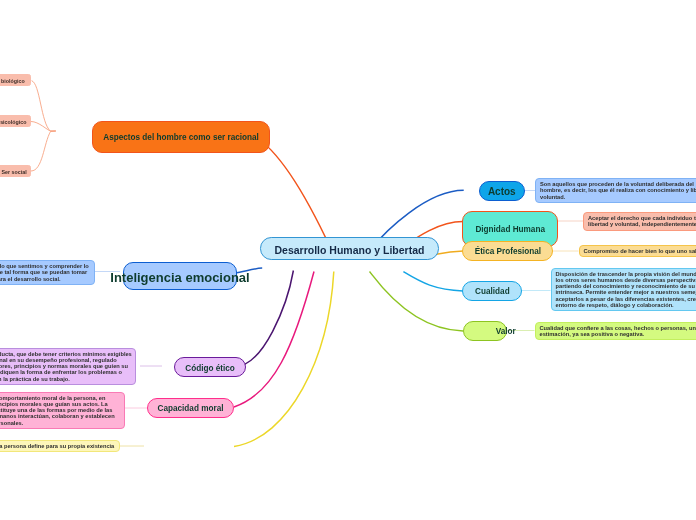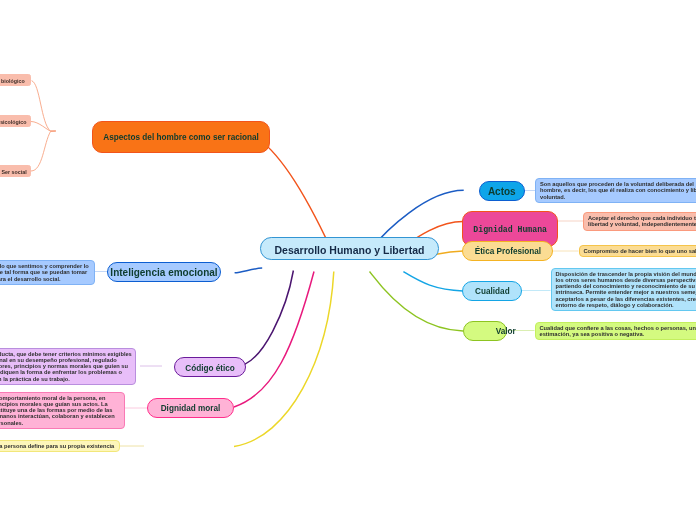--- a/index.html
+++ b/index.html
@@ -46,33 +46,33 @@
     </div>
     <div class="node" style="left: -15.3px; top: 74.2px; width: 46.3px; height: 12px; background: rgb(249, 189, 172); border-color: rgb(249, 189, 172); color: rgb(59, 43, 38); border-width: 1.4px; border-radius: 2.5px; font-size: 5.3px;">
       <span style="position: relative; top: 1.5px;">Ser biológico</span>
     </div>
     <div class="node" style="left: -18px; top: 115.1px; width: 49.3px; height: 12.3px; background: rgb(249, 189, 172); border-color: rgb(249, 189, 172); color: rgb(59, 43, 38); border-width: 1.4px; border-radius: 2.5px; font-size: 5.3px;">
       <span style="position: relative; top: 1.5px;">Ser psicológico</span>
     </div>
     <div class="node" style="left: -3px; top: 165px; width: 34.2px; height: 11.5px; background: rgb(249, 189, 172); border-color: rgb(249, 189, 172); color: rgb(59, 43, 38); border-width: 1.4px; border-radius: 2.5px; font-size: 5.3px;">
       <span style="position: relative; top: 1.5px;">Ser social</span>
     </div>
-    <div class="node" style="left: 107px; top: 261.7px; width: 114px; height: 20px; background: rgb(166, 202, 255); border-color: rgb(12, 94, 209); color: rgb(14, 60, 46); border-width: 1.4px; border-radius: 10px; font-size: 10px;">
+    <div class="node" style="left: 123px; top: 261.7px; width: 114px; height: 28px; background: rgb(166, 202, 255); border-color: rgb(12, 94, 209); color: rgb(14, 60, 46); border-width: 1.4px; border-radius: 10px; font-size: 13px;">
       <span style="position: relative; top: 1.5px;">Inteligencia emocional</span>
     </div>
     <div class="node" style="left: 162.1px; top: 357.3px; width: 72px; height: 20px; background: rgb(232, 190, 249); border-color: rgb(106, 27, 154); color: rgb(14, 60, 46); border-width: 1.4px; border-radius: 10px; font-size: 8.2px; margin-left: 12px;">
       <span style="position: relative; top: 1.5px;">Código ético</span>
     </div>
     <div class="node" style="left: 147px; top: 397.5px; width: 87px; height: 20px; background: rgb(255, 178, 214); border-color: rgb(255, 46, 139); color: rgb(14, 60, 46); border-width: 1.4px; border-radius: 10px; font-size: 8.2px;">
-      <span style="position: relative; top: 1.5px;">Dignidad moral</span>
+      <span style="position: relative; top: 1.5px;">Capacidad moral</span>
     </div>
     <div class="node" style="left: 462.9px; top: 180.5px; width: 45.8px; height: 20px; background: #0ea5e9; border-color: rgb(12, 94, 209); color: rgb(14, 60, 46); border-width: 1.4px; border-radius: 10px; font-size: 10px; margin-left: 16px;">
       <span style="position: relative; top: 1.5px;">Actos</span>
     </div>
-    <div class="node" style="left: 462.4px; top: 211px; width: 95.6px; height: 36px; background: #ec4899; border-color: rgb(242, 84, 27); color: rgb(14, 60, 46); border-width: 1.4px; border-radius: 10px; font-size: 8.2px; font-family: Liberation Mono, monospace;">
+    <div class="node" style="left: 462.4px; top: 211px; width: 95.6px; height: 36px; background: #5eead4; border-color: rgb(242, 84, 27); color: rgb(14, 60, 46); border-width: 1.4px; border-radius: 10px; font-size: 8.2px;">
       <span style="position: relative; top: 1.5px;">Dignidad Humana</span>
     </div>
     <div class="node" style="left: 462.4px; top: 240.8px; width: 91px; height: 20px; background: rgb(251, 220, 147); border-color: rgb(244, 179, 35); color: rgb(14, 60, 46); border-width: 1.4px; border-radius: 10px; font-size: 8.2px;">
       <span style="position: relative; top: 1.5px;">Ética Profesional</span>
     </div>
     <div class="node" style="left: 462.4px; top: 280.7px; width: 60px; height: 20px; background: rgb(176, 227, 251); border-color: rgb(20, 165, 229); color: rgb(14, 60, 46); border-width: 1.4px; border-radius: 10px; font-size: 8.2px;">
       <span style="position: relative; top: 1.5px;">Cualidad</span>
     </div>
     <div class="node" style="left: 463px; top: 320.7px; width: 44.4px; height: 20px; background: rgb(212, 250, 128); border-color: rgb(141, 196, 33); color: rgb(14, 60, 46); border-width: 1.4px; border-radius: 10px; font-size: 8.2px;">
       <span style="position: relative; top: 1.5px; margin-left: 41px;">Valor</span>

